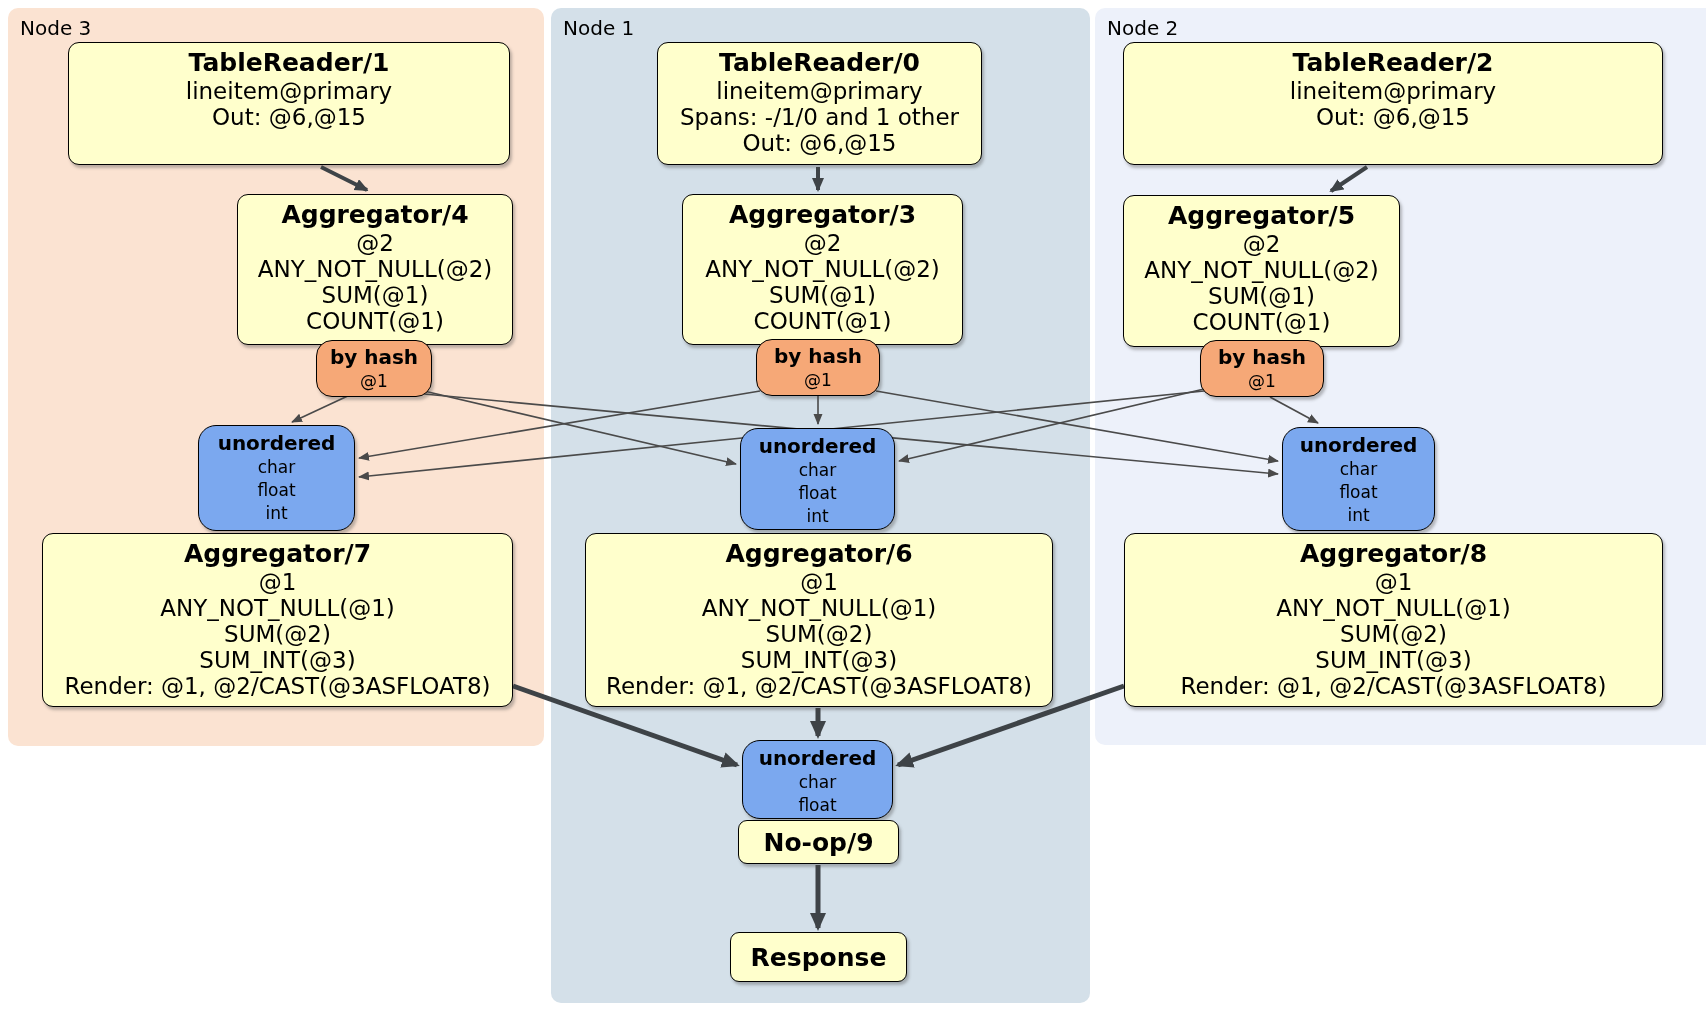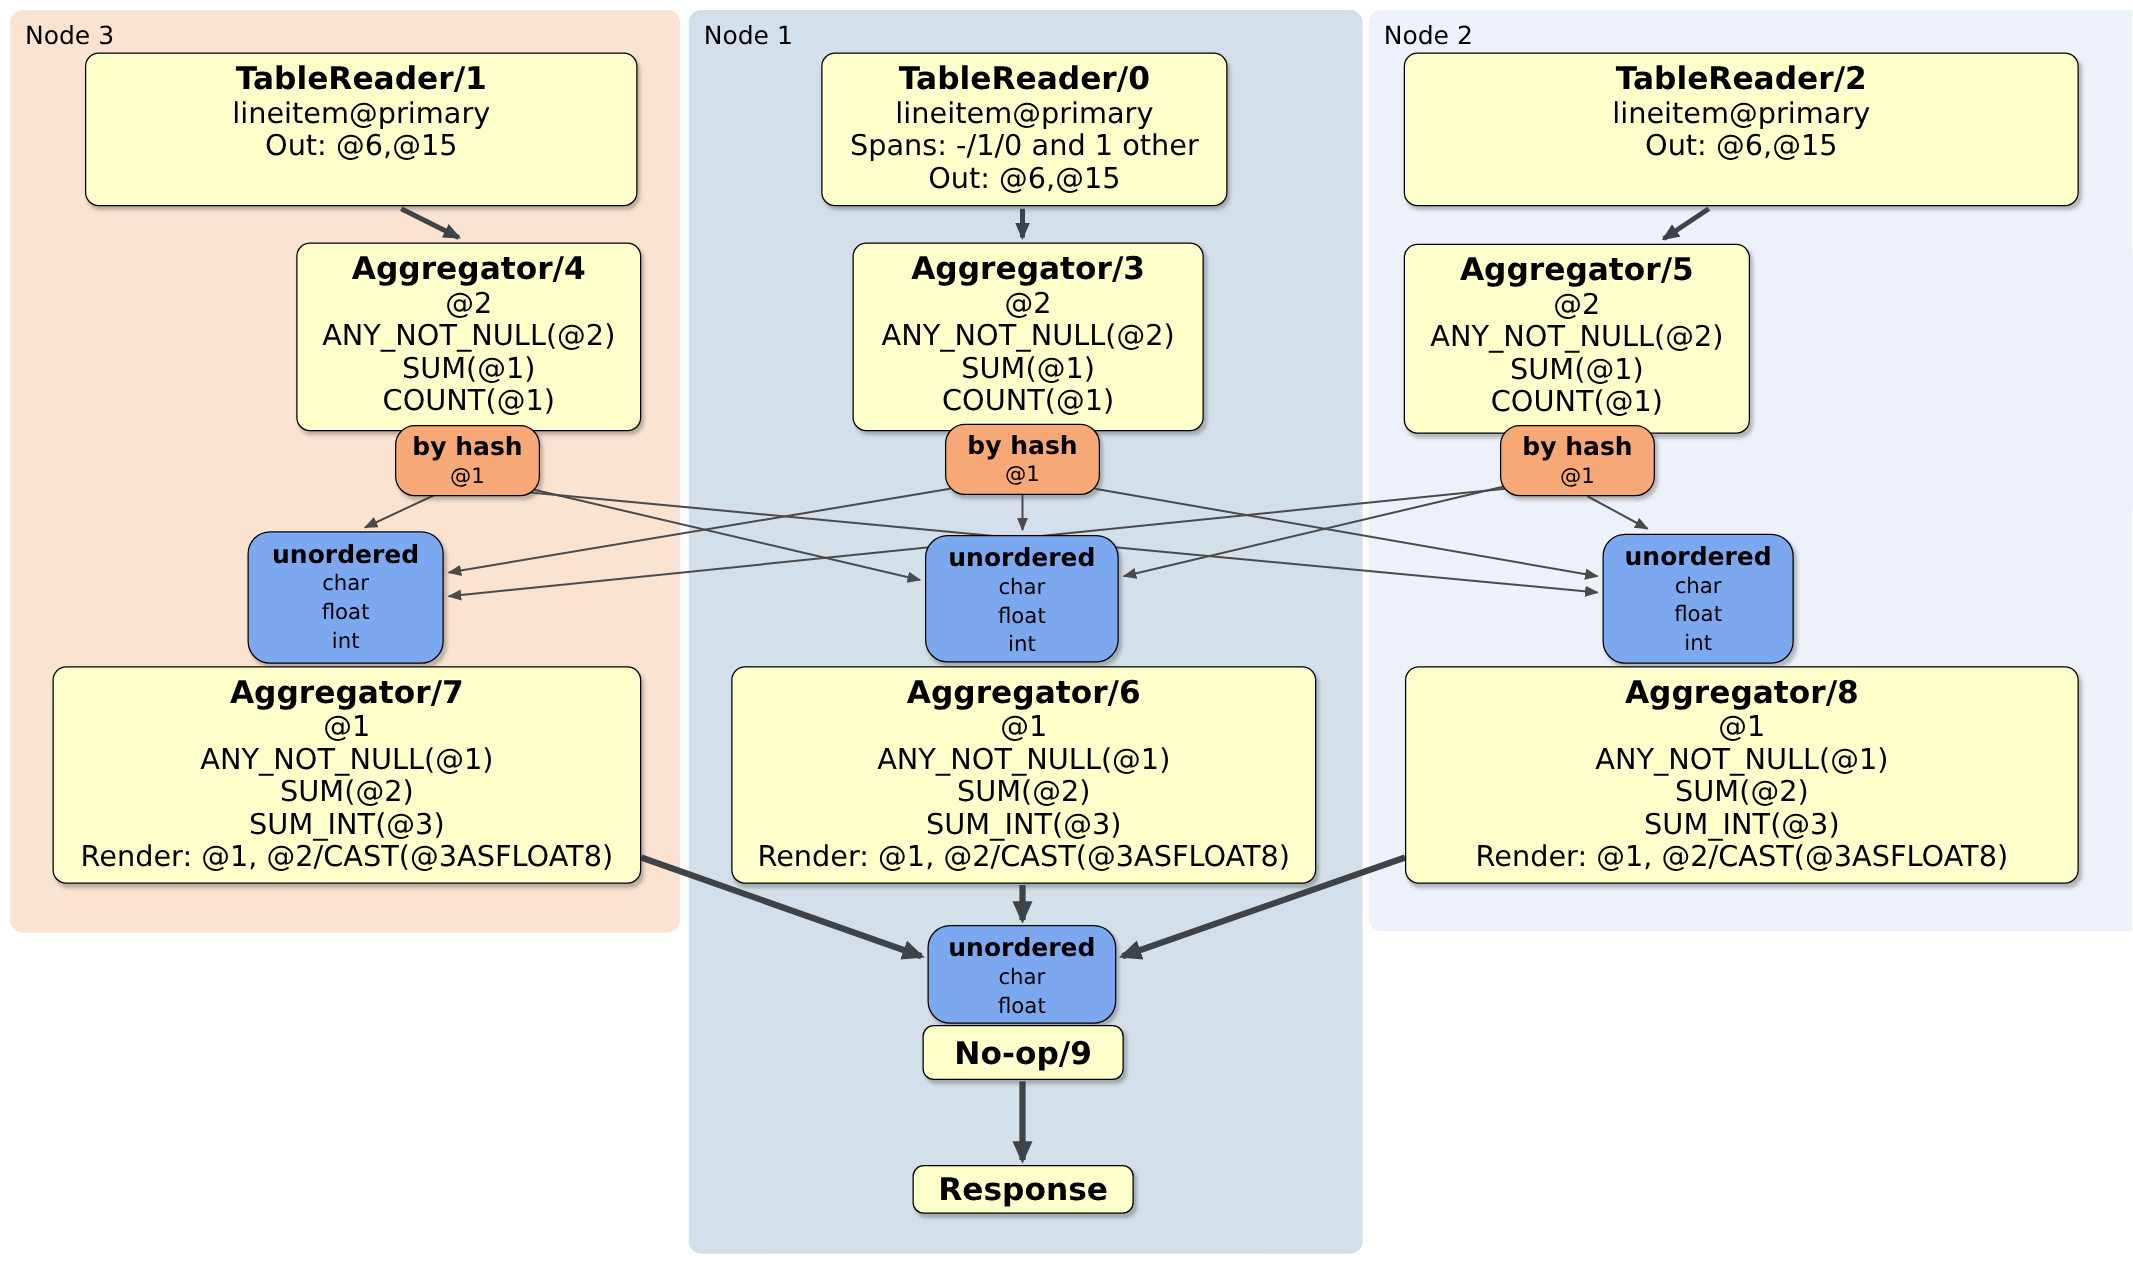--- a/index.html
+++ b/index.html
@@ -158,21 +158,21 @@
   <div class="box sync" style="left:742px; top:740px; width:151px; height:79px;">
     <div class="stitle">unordered</div>
     <div class="sline">char</div>
     <div class="sline">float</div>
   </div>
 
   <div class="box small" style="left:738px; top:820px; width:161px; height:44px;">
     <div class="btitle">No-op/9</div>
   </div>
 
-  <div class="box small" style="left:730px; top:932px; width:177px; height:39px;">
+  <div class="box small" style="left:730px; top:932px; width:177px; height:50px;">
     <div class="btitle">Response</div>
   </div>
 
   <div class="box proc" style="left:1123px; top:42px; width:540px; height:123px;">
     <div class="ptitle">TableReader/2</div>
     <div class="pline">lineitem@primary</div>
     <div class="pline">Out: @6,@15</div>
   </div>
 
   <div class="box proc" style="left:1123px; top:195px; width:277px; height:152px;">

